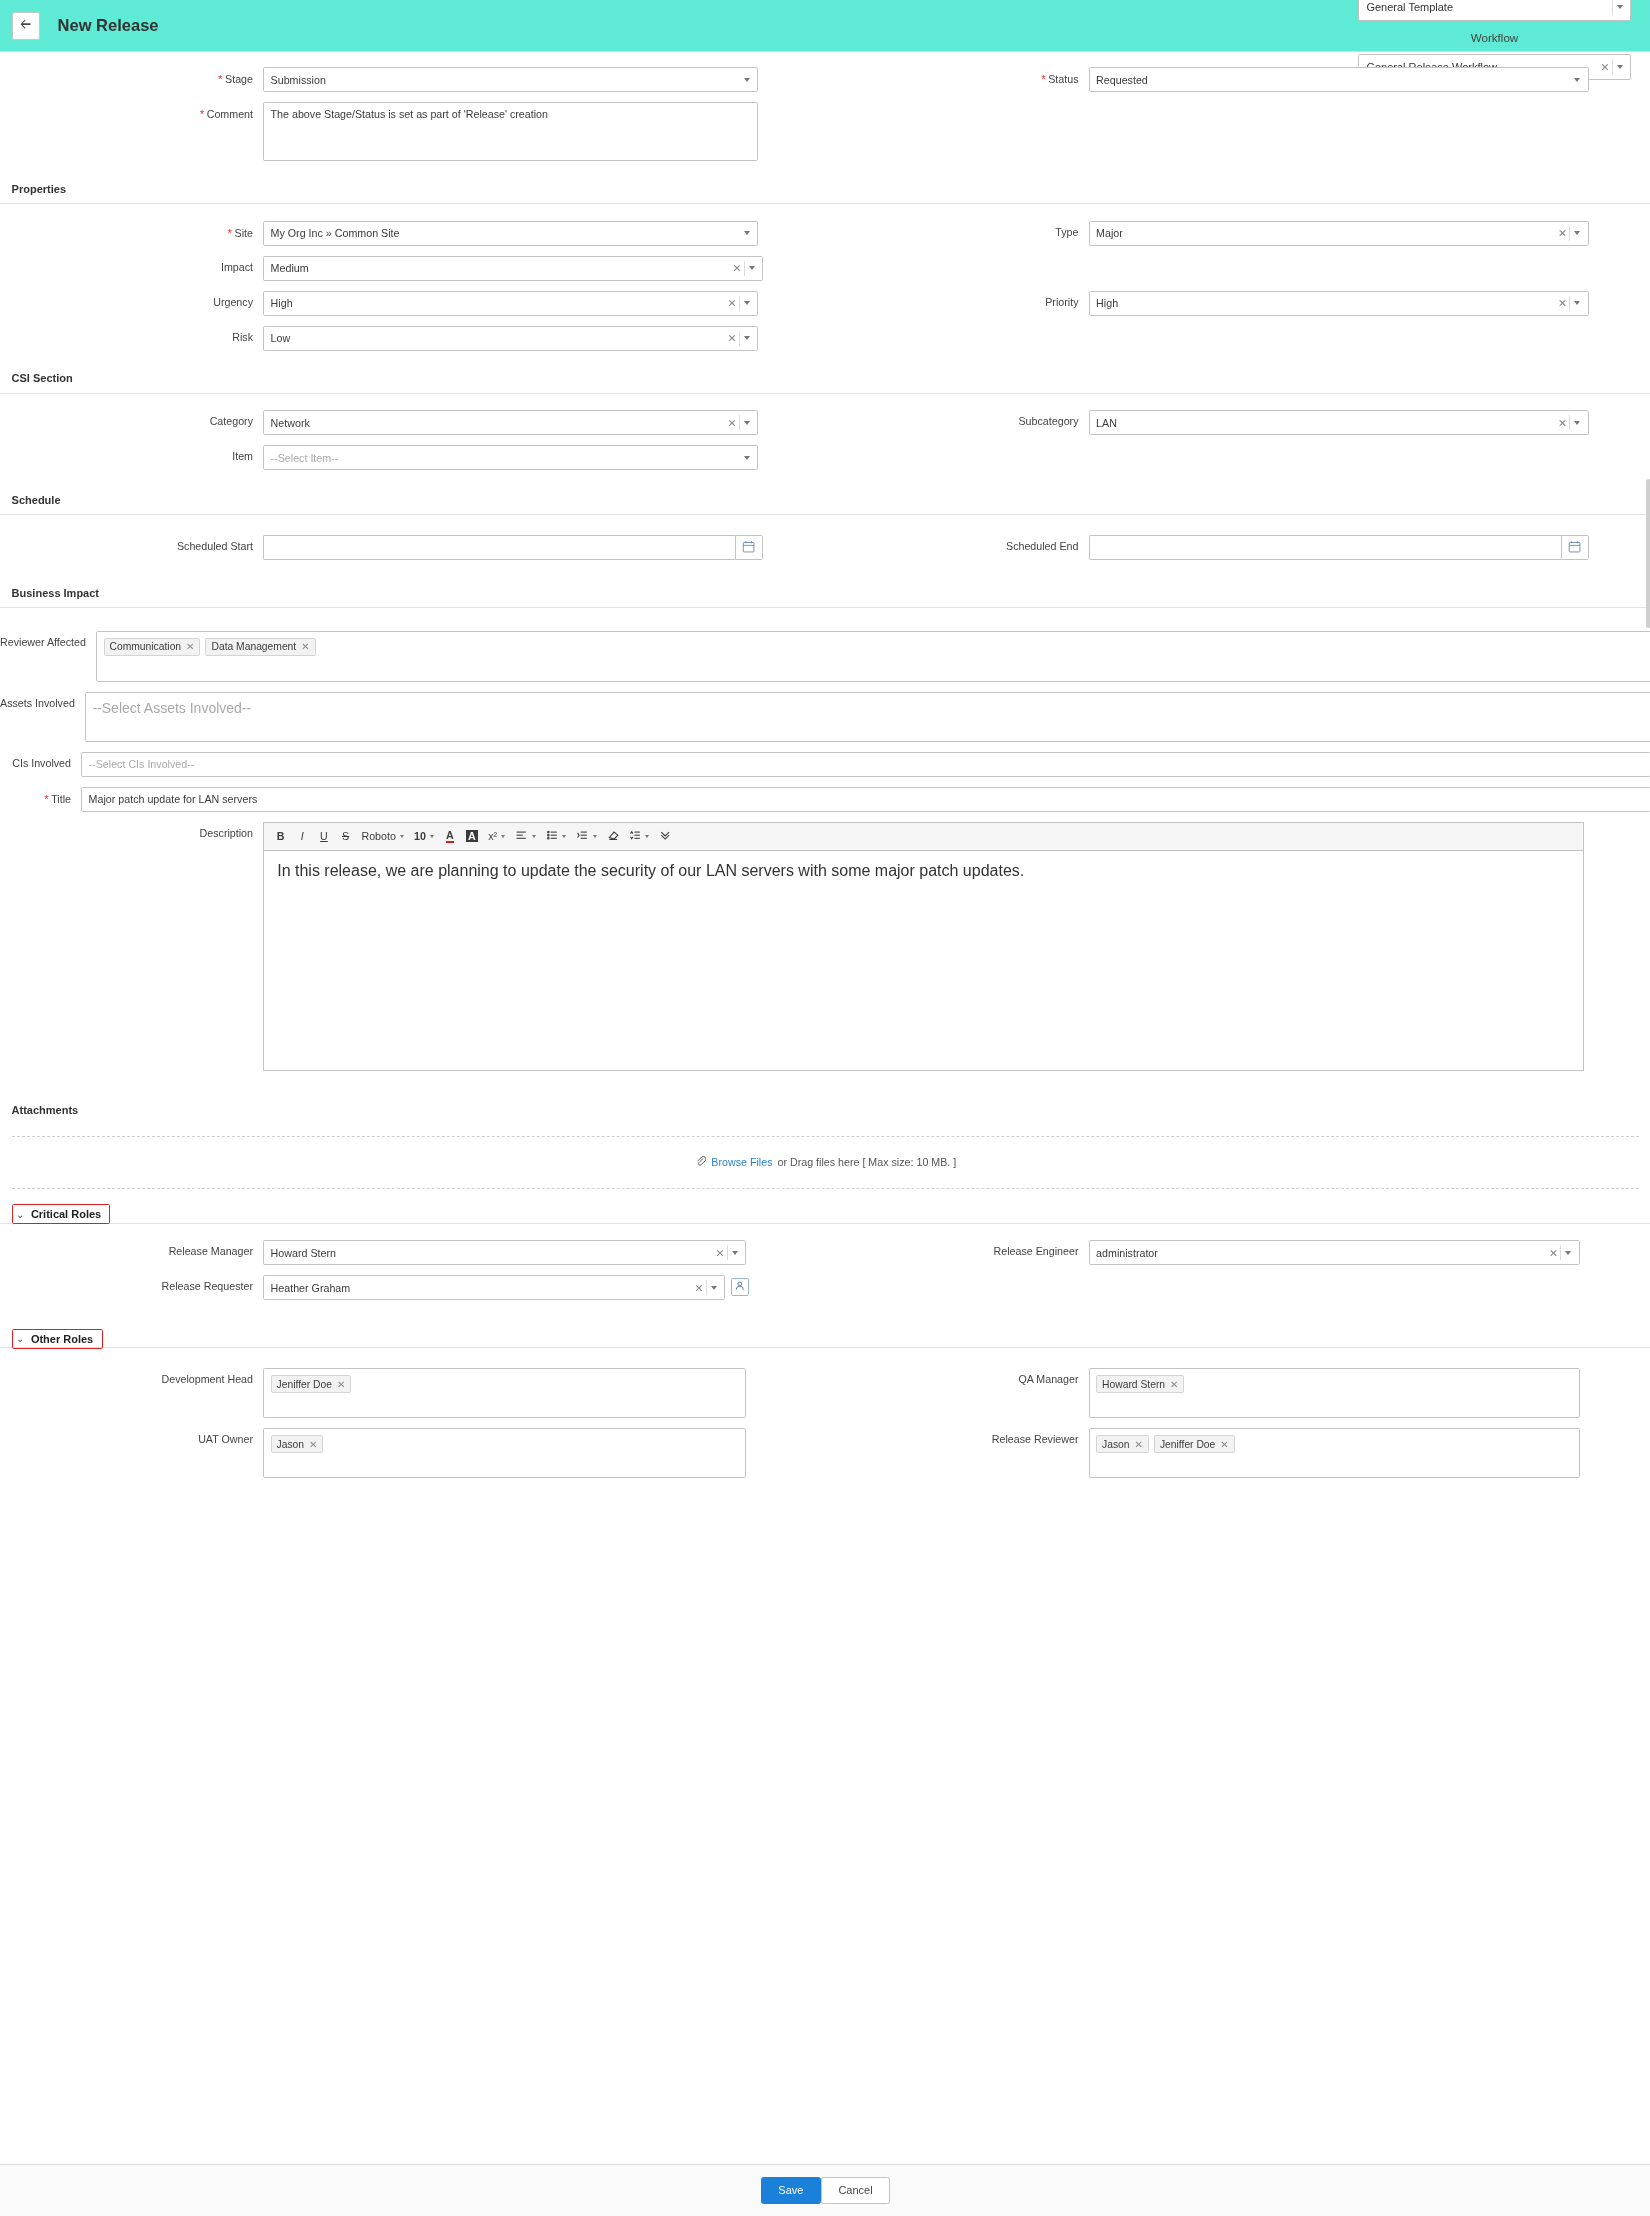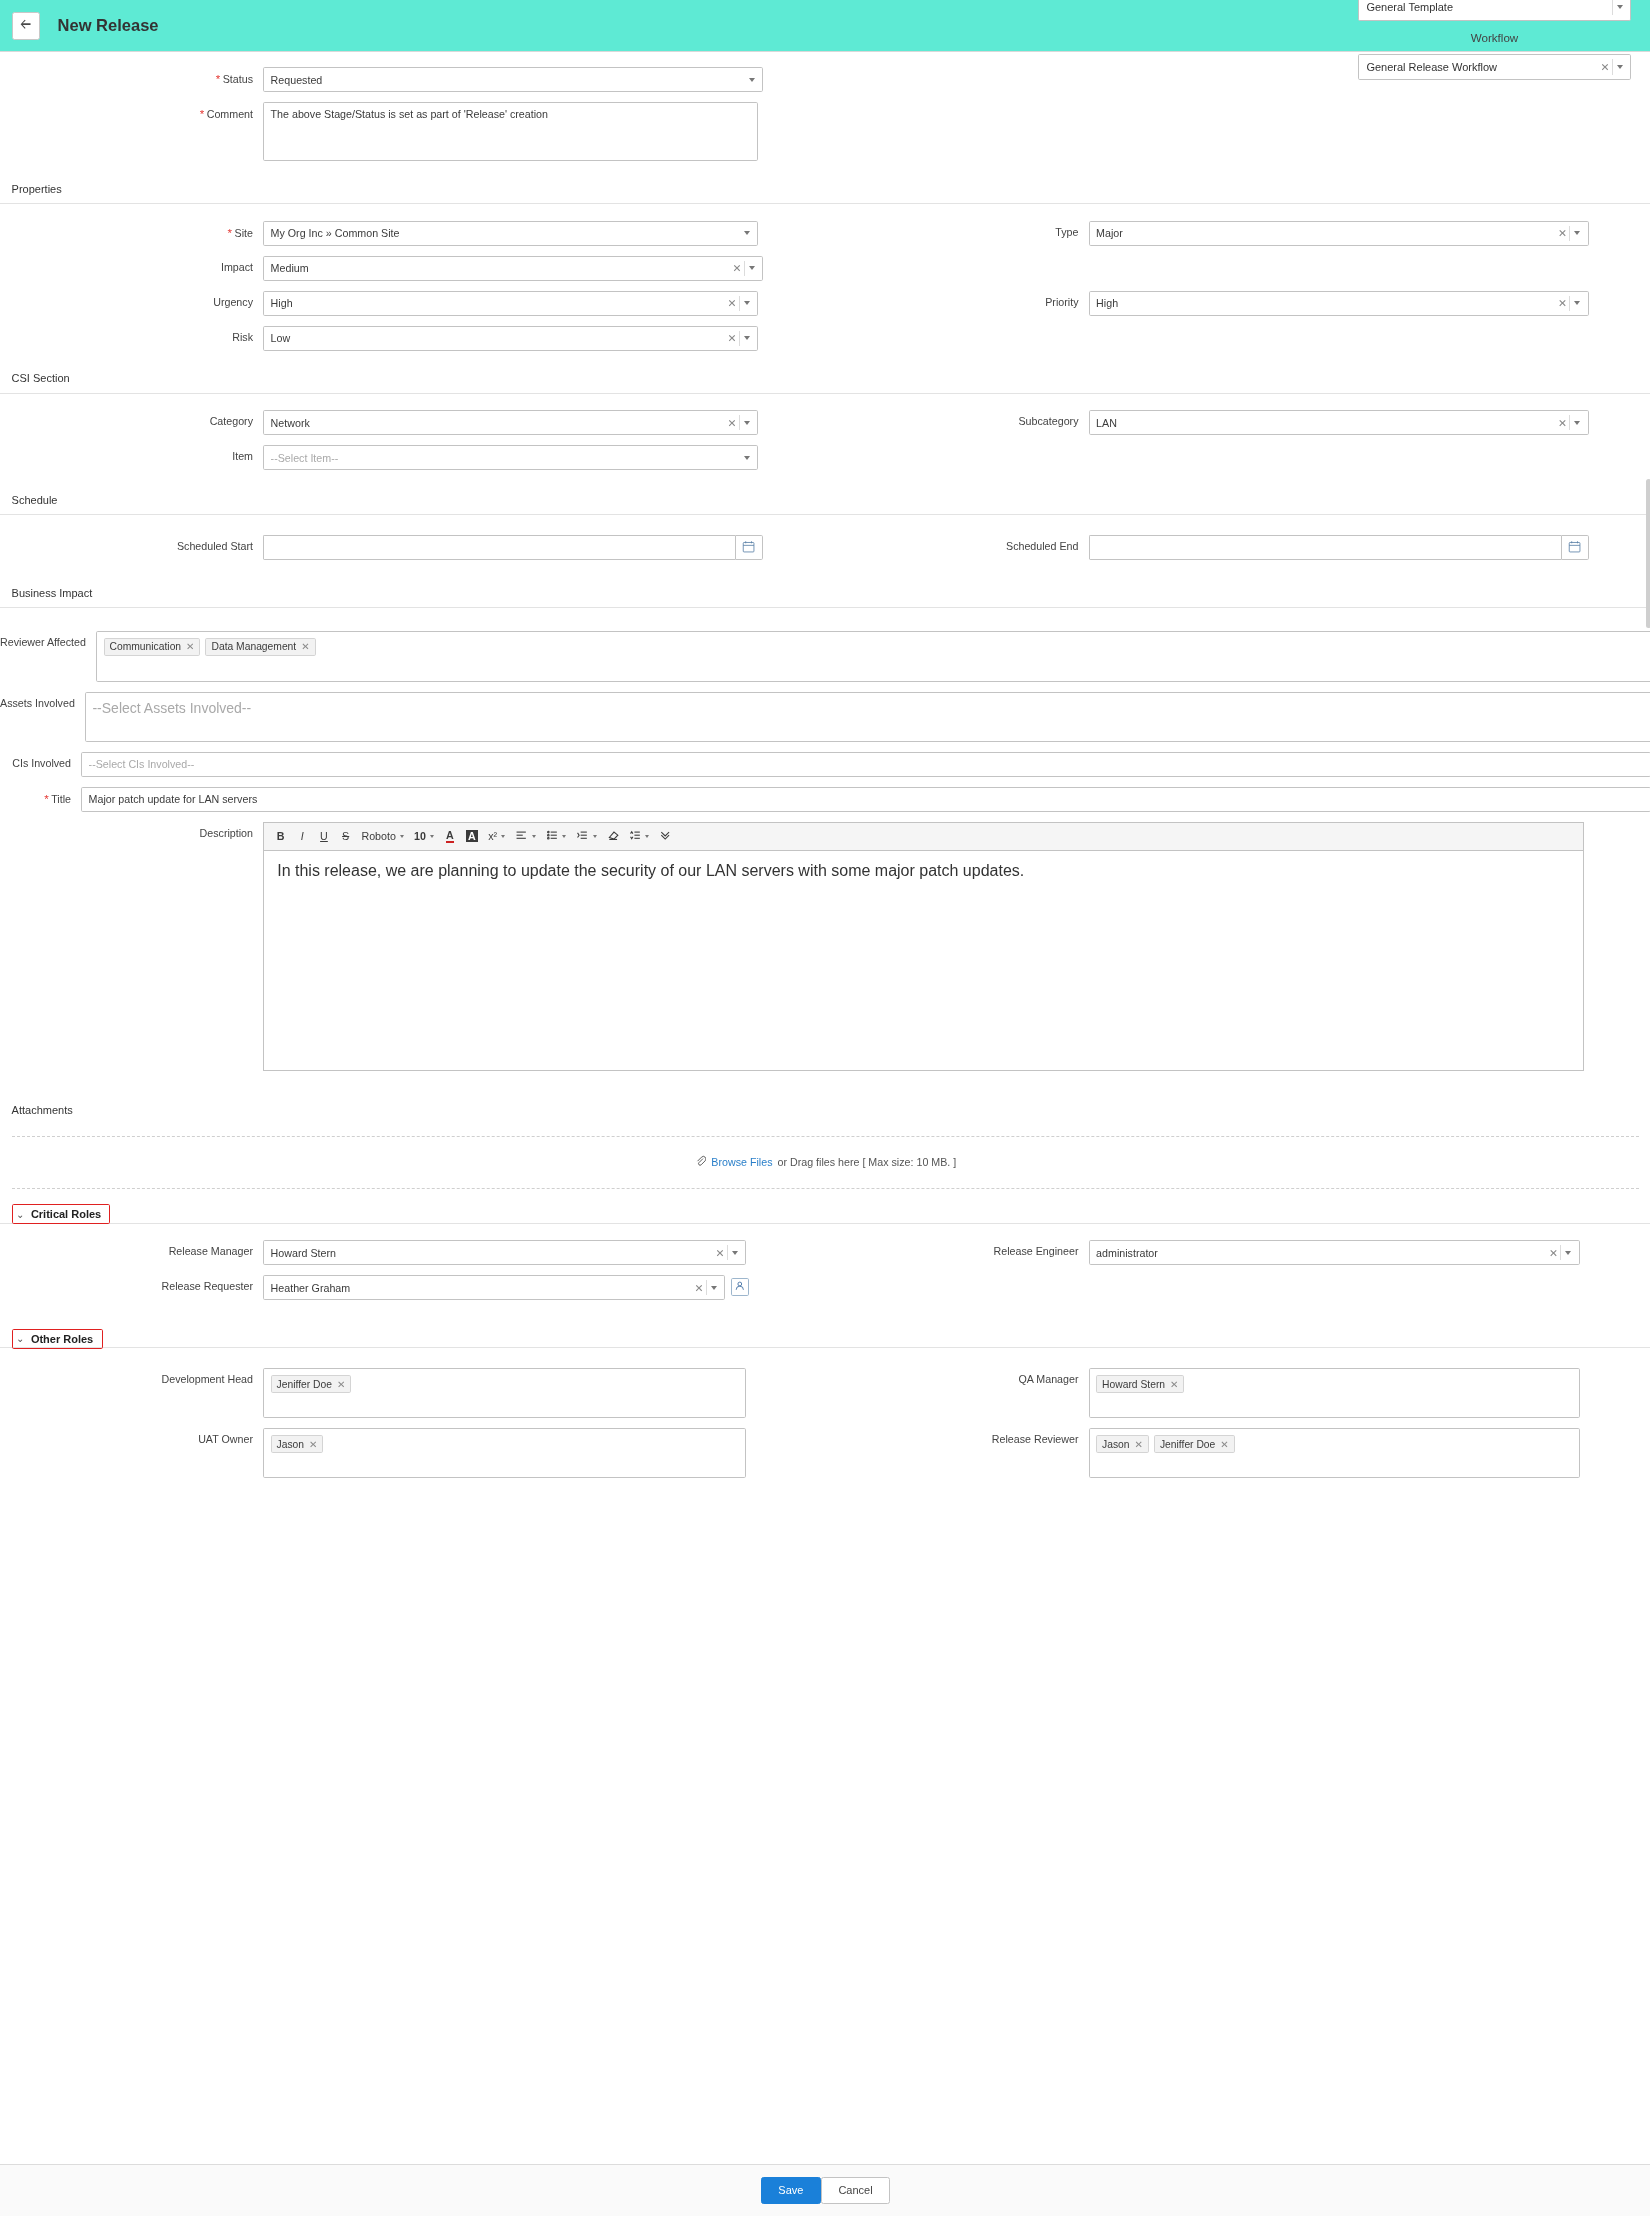--- a/index.html
+++ b/index.html
@@ -88,21 +88,21 @@
   }
 
   
   .form-wrap {
     flex: 1 1 auto;
     background: #fff;
     padding-top: 10px;
   }
   .section-title {
     font-size: 11px;
-    font-weight: normal;
+    font-weight: bold;
     color: #333;
     padding: 10px 0 8.3px 11.6px;
     border-bottom: 0.8px solid #e3e3e3;
   }
   .row {
     display: flex;
     width: 100%;
     padding: 0;
   }
   .col {
@@ -361,20 +361,31 @@
       </div>
     </div>
   </div>
 
   <div class="form-wrap">
 
     
     <div class="row">
       <div class="col">
         <div class="lbl">
+          <span class="req">*</span><span>Stage</span>
+        </div>
+        <div class="fieldbox">
+          <div class="inp sel w600">
+            <span>Submission</span>
+            <span class="caret"></span>
+          </div>
+        </div>
+      </div>
+      <div class="col">
+        <div class="lbl">
           <span class="req">*</span><span>Status</span>
         </div>
         <div class="fieldbox">
           <div class="inp sel w605">
             <span>Requested</span>
             <span class="caret"></span>
           </div>
         </div>
       </div>
     </div>

